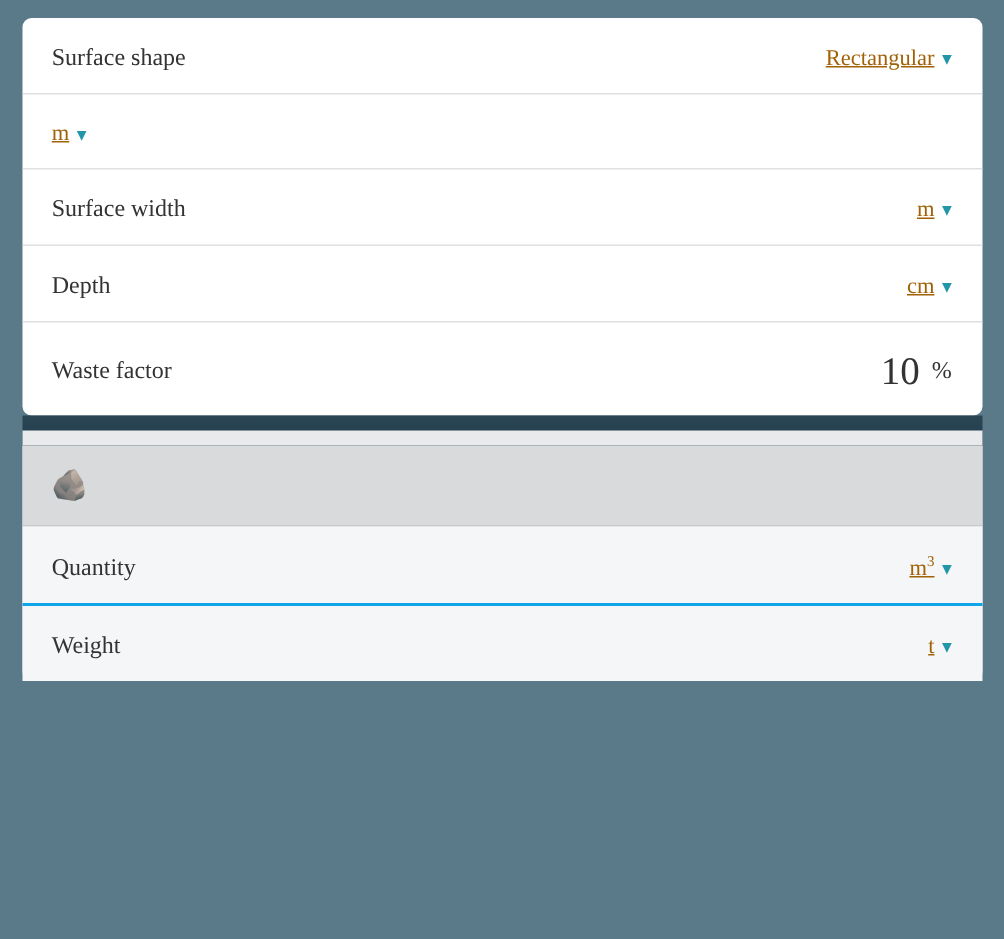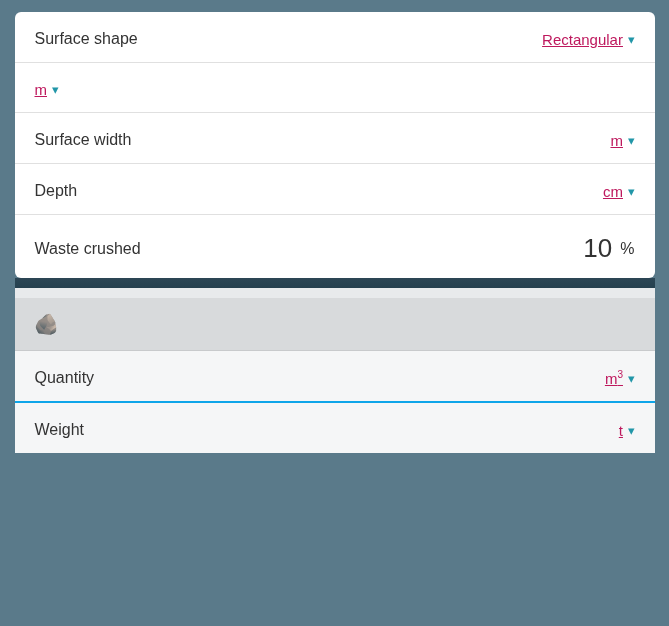--- a/index.html
+++ b/index.html
@@ -1,15 +1,15 @@
 <!DOCTYPE html>
 <html><head>
   <meta charset="utf-8">
   <style>
-    * { box-sizing: border-box; margin: 0; padding: 0; }
+    * { box-sizing: border-box; margin: 0; padding: 0; font-family: Liberation Serif, serif; }
     body {
       font-family: -apple-system, BlinkMacSystemFont, 'Segoe UI', Arial, sans-serif;
       background: #5a7a8a;
       width: 669px;
       min-height: 626px;
       display: flex;
       flex-direction: column;
       align-items: center;
       padding: 0;
     }
@@ -41,21 +41,21 @@
       font-weight: 400;
     }
 
     .row-control {
       display: flex;
       align-items: center;
       gap: 4px;
     }
 
     .unit-link {
-      color: #be185d;
+      color: #a16207;
       text-decoration: underline;
       font-size: 15px;
       cursor: pointer;
     }
 
     .dropdown-arrow {
       color: #2196a8;
       font-size: 13px;
       margin-left: 1px;
     }
@@ -153,21 +153,21 @@
 
   <div class="row">
     <span class="row-label">Depth</span>
     <div class="row-control">
       <span class="unit-link">cm</span>
       <span class="dropdown-arrow">▾</span>
     </div>
   </div>
 
   <div class="row">
-    <span class="row-label">Waste crushed</span>
+    <span class="row-label">Waste factor</span>
     <div class="row-control">
       <span class="waste-value">10</span>
       <span class="waste-percent">%</span>
     </div>
   </div>
 
 </div>
 
 <div style="width:640px; background: linear-gradient(to bottom, #2c4655 0%, #1e3a47 100%); height: 20px; position:relative;">
   <div style="position:absolute; bottom:0; left:0; right:0; height:10px; background:#e8eaec; border-radius:0;"></div>

